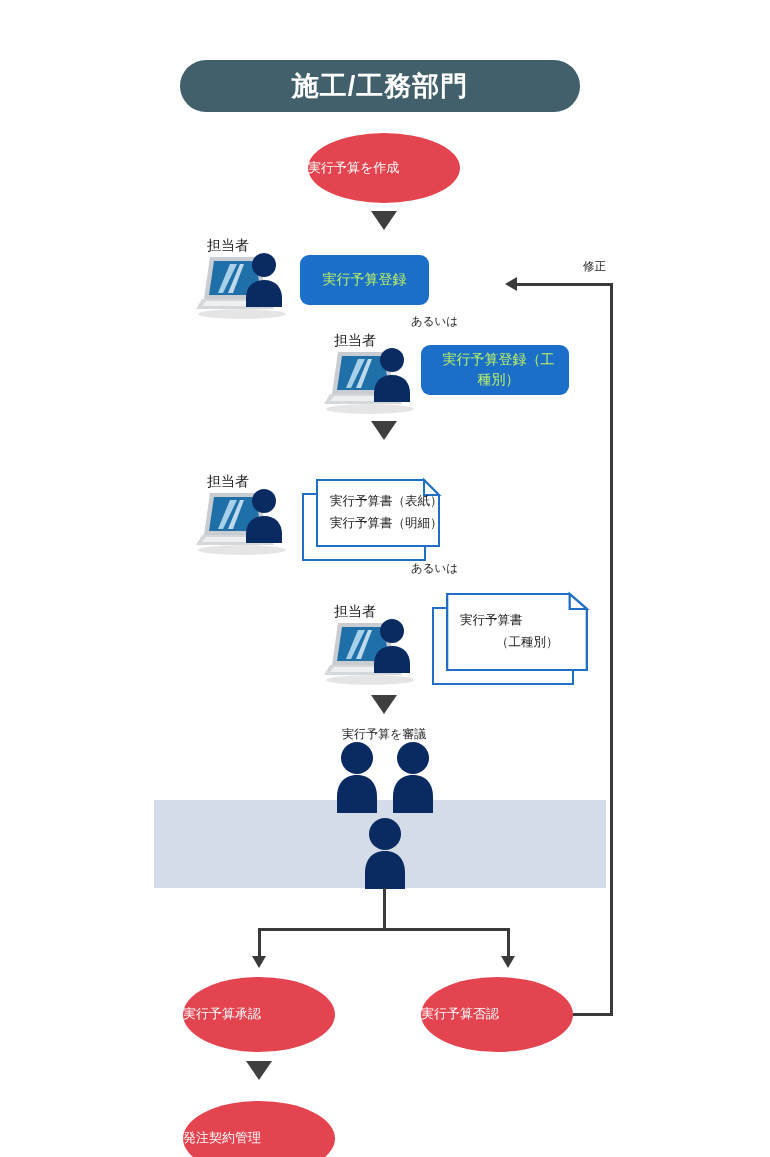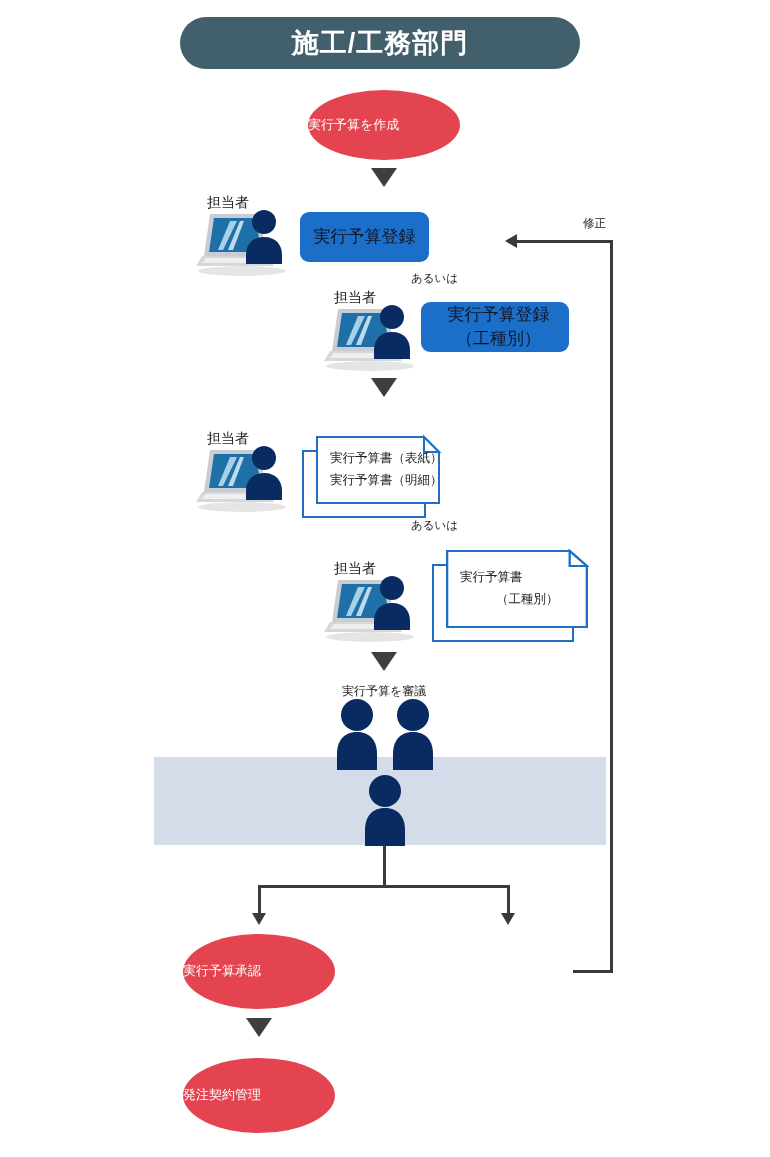--- a/index.html
+++ b/index.html
@@ -10,21 +10,21 @@
   body {
     font-family: "Liberation Sans", "DejaVu Sans", sans-serif;
   }
   #canvas {
     position: relative;
     width: 770px;
     height: 1157px;
     background: #ffffff;
     overflow: hidden;
   }
-  .abs { position: absolute; }
+  .abs { position: absolute; margin-top: 43px; }
 
   
   .header-pill {
     left: 180px;
     top: 17px;
     width: 400px;
     height: 52px;
     background: #41606B;
     border-radius: 26px;
     display: flex;
@@ -57,22 +57,22 @@
   
   .bluebox {
     background: #1B6FC9;
     border-radius: 9px;
     display: flex;
     align-items: center;
     justify-content: center;
     text-align: center;
   }
   .bluebox .lbl {
-    color: #0f172a;
-    font-size: 17px;
+    color: #bef264;
+    font-size: 14px;
     line-height: 1.4;
     padding: 0 10px;
   }
 
   
   .doc { }
   .doc .back-sheet {
     position: absolute;
     left: 0;
     top: 14px;
@@ -306,20 +306,23 @@
   <div class="abs vline" style="left:383px; top:845px; height:42px;"></div>
   <div class="abs hline" style="left:258px; top:885px; width:252px;"></div>
   <div class="abs vline" style="left:258px; top:885px; height:30px;"></div>
   <div class="abs arrow-head-down" style="left:252px; top:913px;"></div>
   <div class="abs vline" style="left:507px; top:885px; height:30px;"></div>
   <div class="abs arrow-head-down" style="left:501px; top:913px;"></div>
 
   <div class="abs ellipse" style="left:183px; top:934px; width:152px; height:75px;">
     <span class="lbl">実行予算承認</span>
   </div>
+  <div class="abs ellipse" style="left:421px; top:934px; width:152px; height:75px;">
+    <span class="lbl">実行予算否認</span>
+  </div>
 
   <div class="abs tri-down" style="left:246px; top:1018px;"></div>
 
   <div class="abs ellipse" style="left:183px; top:1058px; width:152px; height:75px;">
     <span class="lbl">発注契約管理</span>
   </div>
 
   <div class="abs hline" style="left:573px; top:970px; width:40px;"></div>
   <div class="abs vline" style="left:610px; top:240px; height:733px;"></div>
   <div class="abs hline" style="left:517px; top:240px; width:96px;"></div>

